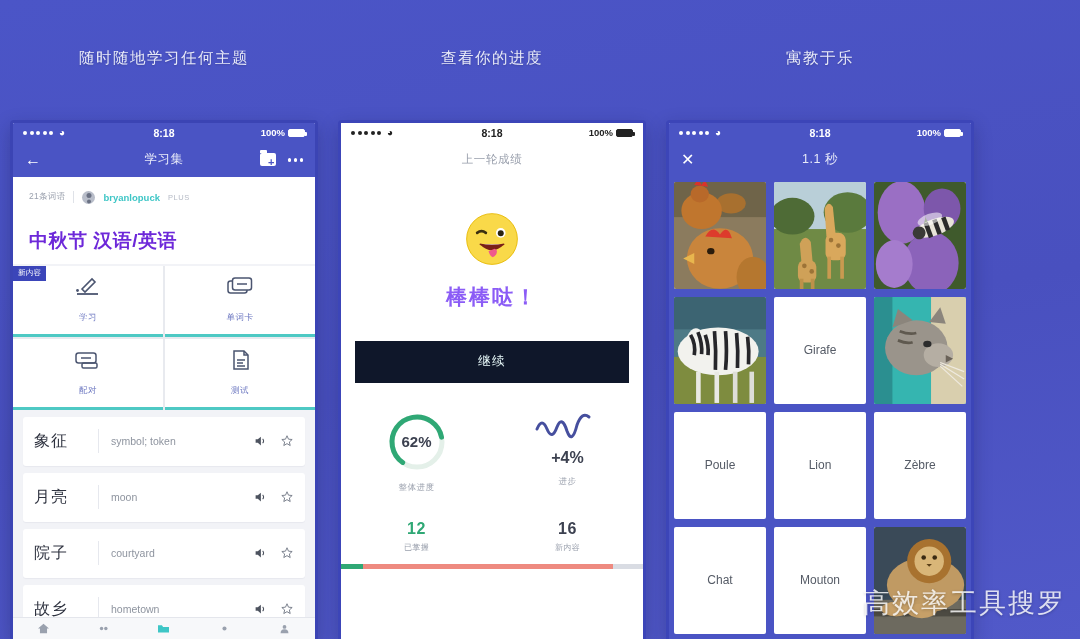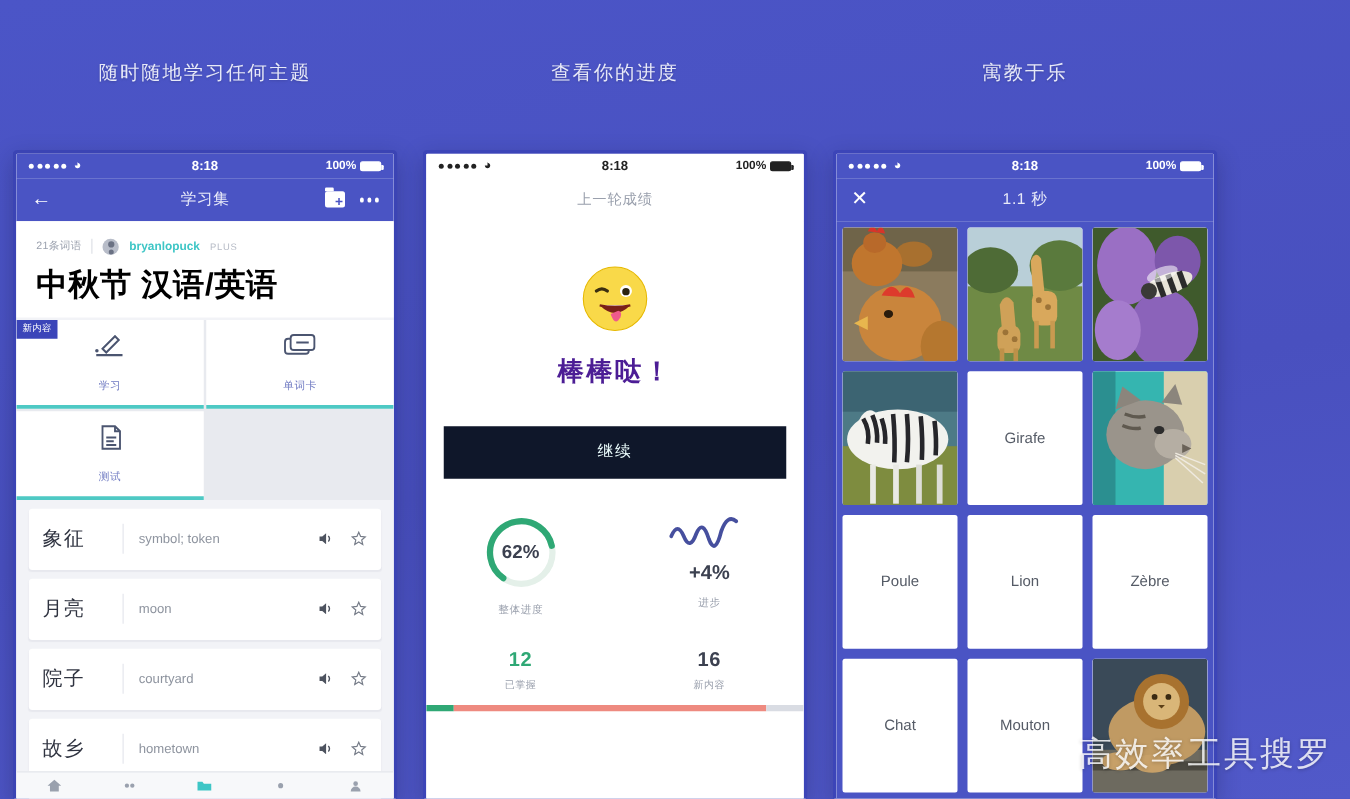--- a/index.html
+++ b/index.html
@@ -119,21 +119,21 @@
     width:13px; height:13px; border-radius:50%;
     background:#b8bdc9; position:relative; overflow:hidden; flex:none;
   }
   .avatar::after{
     content:''; position:absolute; left:50%; top:2.5px; transform:translateX(-50%);
     width:5px; height:5px; border-radius:50%; background:#6a7183;
     box-shadow: 0 6px 0 -0.5px #6a7183;
   }
   .meta-user { color:#3ec6c6; font-weight:bold; font-size:9.5px; }
   .meta-plus { color:#b6bbc6; font-size:7.5px; letter-spacing:.6px; }
-  .set-title { margin-top:7px; font-size:25px; font-weight:bold; color:#000000; letter-spacing:.5px; }
+  .set-title { margin-top:24px; font-size:19px; font-weight:bold; color:#6d28d9; letter-spacing:.5px; }
 
   .modes { display:grid; grid-template-columns:1fr 1fr; gap:2px; background:#e8eaef; margin-top:2px; }
   .mode {
     background:#fff; height:71px; position:relative;
     display:flex; flex-direction:column; align-items:center; justify-content:center;
     border-bottom:3px solid #4ec9c4; cursor:pointer;
   }
   .mode-label { font-size:8.5px; color:#6f7ac2; margin-top:9px; letter-spacing:.5px; }
   .badge-new {
     position:absolute; top:0; left:0;
@@ -161,21 +161,21 @@
   }
   .tab-ico { width:13px; height:11px; }
   .tab-ico.active { color:#3ec6c6; }
 
   
   .p2head { height:34px; background:#fff; display:flex; align-items:center; justify-content:center; }
   .p2-title { font-size:11.5px; color:#9aa0ad; letter-spacing:.6px; }
   .p2body { height: calc(100% - 54px); background:#fff; display:flex; flex-direction:column; }
   .celebrate { flex:none; padding:34px 0 0; text-align:center; }
   .emoji-svg { display:block; margin:0 auto; }
-  .cheer { margin-top:16px; font-size:21px; font-weight:bold; color:#4c1d95; letter-spacing:2px; }
+  .cheer { margin-top:16px; font-size:21px; font-weight:bold; color:#8b5cf6; letter-spacing:2px; }
   .continue-btn {
     margin:30px 14px 0; height:42px; background:#0f172a; color:#eafcfc;
     display:flex; align-items:center; justify-content:center;
     font-size:12.5px; letter-spacing:1.5px; cursor:pointer;
   }
   .ring-row { display:flex; margin-top:28px; }
   .ring-cell { flex:1; text-align:center; }
   .ring-wrap { position:relative; width:62px; height:62px; margin:0 auto; }
   .ring-val {
     position:absolute; inset:0; display:flex; align-items:center; justify-content:center;
@@ -300,20 +300,30 @@
             <span class="mode-icon">
               <svg width="34" height="24" viewBox="0 0 34 24" fill="none" stroke="#4b5570" stroke-width="1.5">
                 <rect x="5" y="6" width="19" height="12" rx="2.5"></rect>
                 <rect x="9.5" y="3" width="19" height="12" rx="2.5" fill="#fff"></rect>
                 <path d="M14 9 L24 9"></path>
               </svg>
             </span>
             <span class="mode-label">单词卡</span>
           </div>
 
+          <div class="mode">
+            <span class="mode-icon">
+              <svg width="34" height="24" viewBox="0 0 34 24" fill="none" stroke="#4b5570" stroke-width="1.5">
+                <rect x="5" y="5" width="20" height="10" rx="2.5"></rect>
+                <path d="M10 10 L20 10"></path>
+                <rect x="11" y="15" width="15" height="5" rx="1.5"></rect>
+              </svg>
+            </span>
+            <span class="mode-label">配对</span>
+          </div>
 
           <div class="mode">
             <span class="mode-icon">
               <svg width="34" height="24" viewBox="0 0 34 24" fill="none" stroke="#4b5570" stroke-width="1.5">
                 <path d="M11 3 H21 L25 7 V21 H11 Z"></path>
                 <path d="M21 3 V7 H25"></path>
                 <path d="M14 12 H22 M14 15 H20 M14 18 H22"></path>
               </svg>
             </span>
             <span class="mode-label">测试</span>

